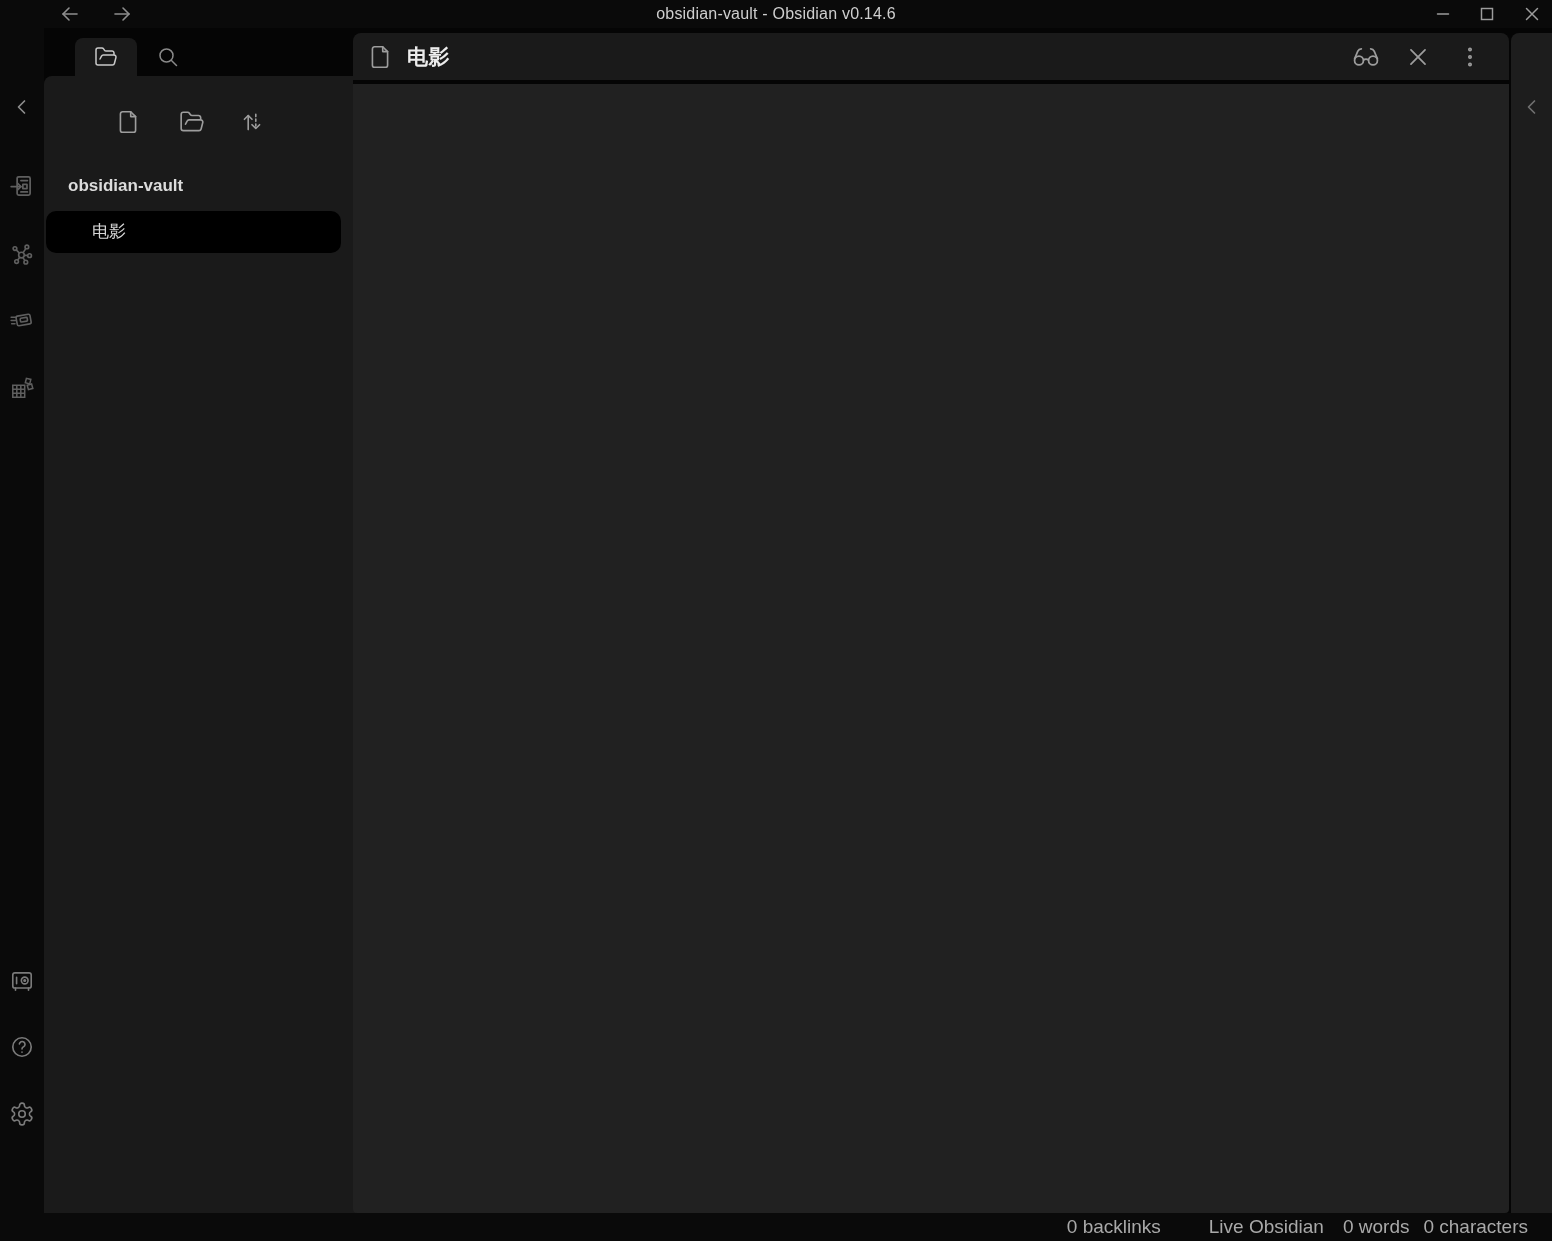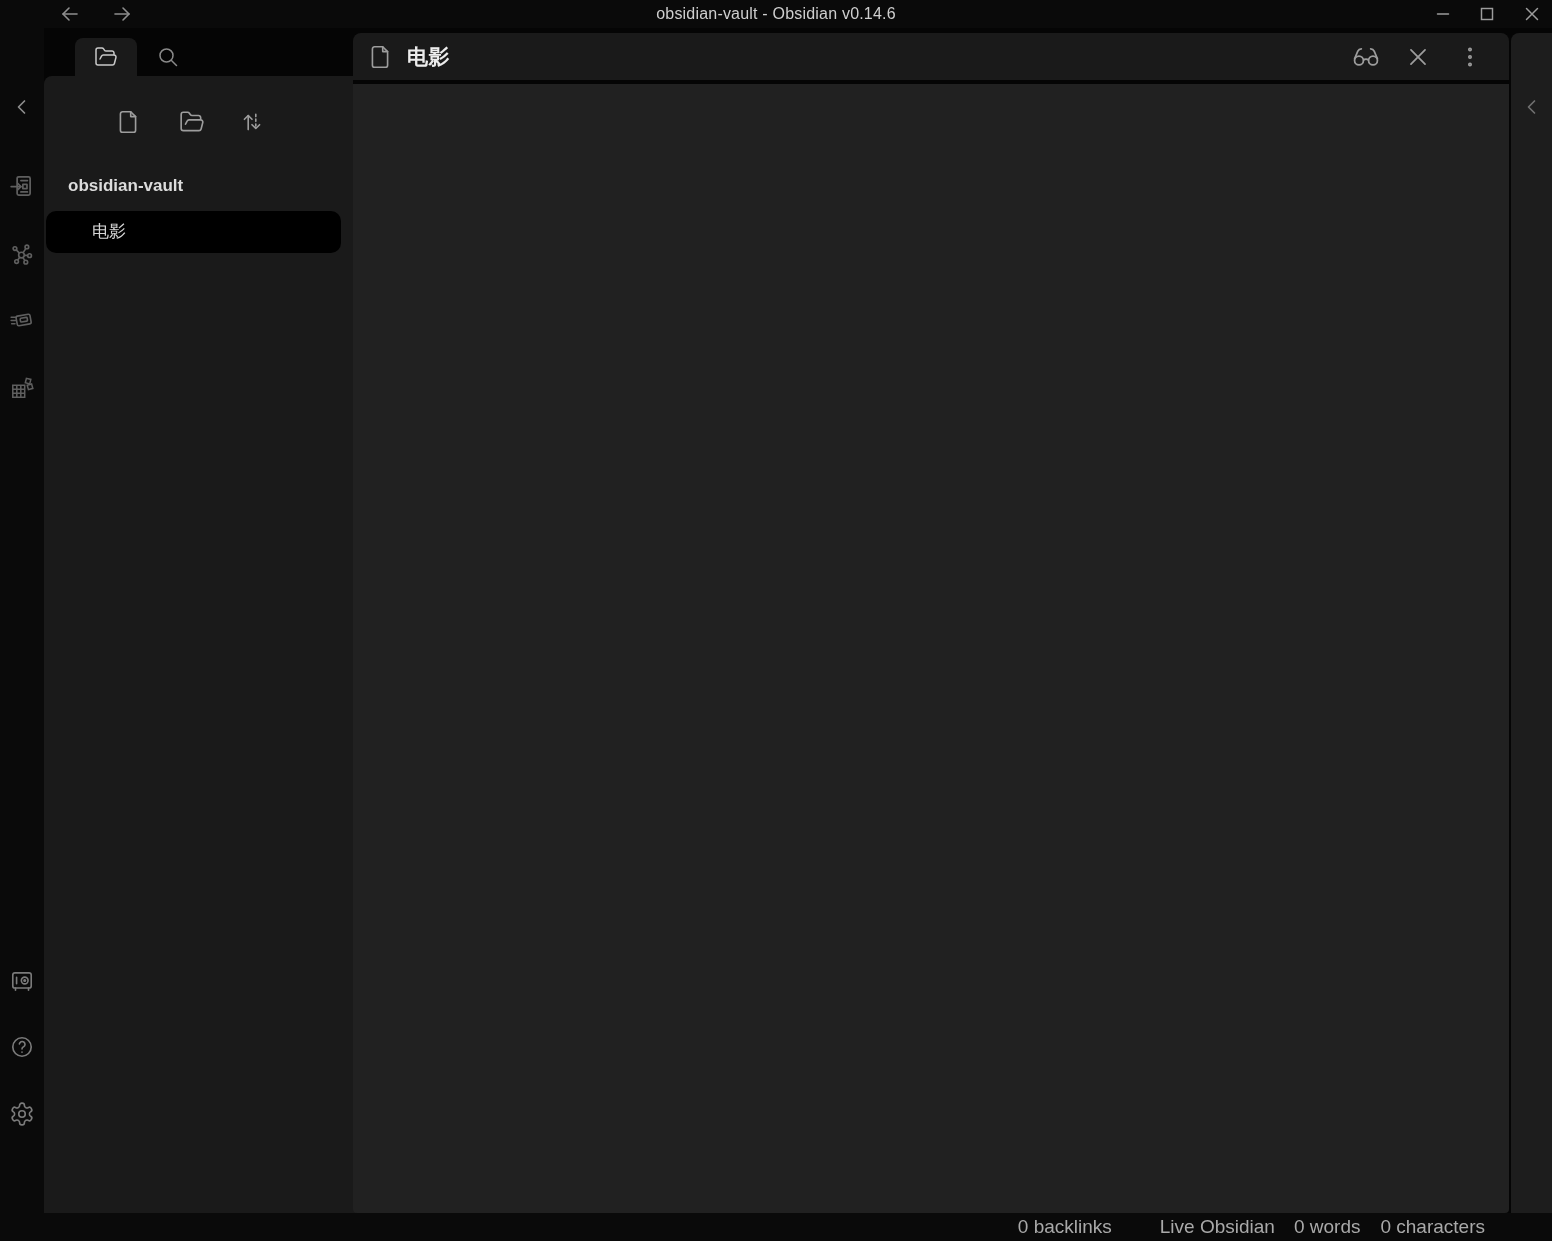--- a/index.html
+++ b/index.html
@@ -100,27 +100,27 @@
     position:absolute; left:1511px; top:33px; width:41px; height:1180px;
     background:#1d1d1d; border-radius:8px 0 0 0;
   }
   .rs-collapse { position:absolute; left:8px; top:61px; width:26px; height:26px; color:#6f6f6f; }
 
   
   .statusbar {
     position:absolute; left:0; top:1213px; width:1552px; height:28px;
     background:#0a0a0a;
     display:flex; align-items:center; justify-content:flex-end;
-    padding-right:67px;
+    padding-right:24px;
     color:#a9a9a9; font-size:19px;
   }
   .sb-item { white-space:nowrap; }
   .sb-mode  { margin-left:48px; }
   .sb-words { margin-left:19px; }
-  .sb-chars { margin-left:20px; }
+  .sb-chars { margin-left:14px; }
 </style>
 </head>
 <body>
 
 <div class="titlebar">
   <button class="iconbtn nav-arrow nav-back">
     <svg width="24" height="24" viewBox="0 0 24 24" fill="none" stroke="currentColor" stroke-width="1.6" stroke-linecap="round" stroke-linejoin="round">
       <path d="M19 12H5"></path>
         <polyline points="11,6 5,12 11,18"></polyline>
     </svg>

